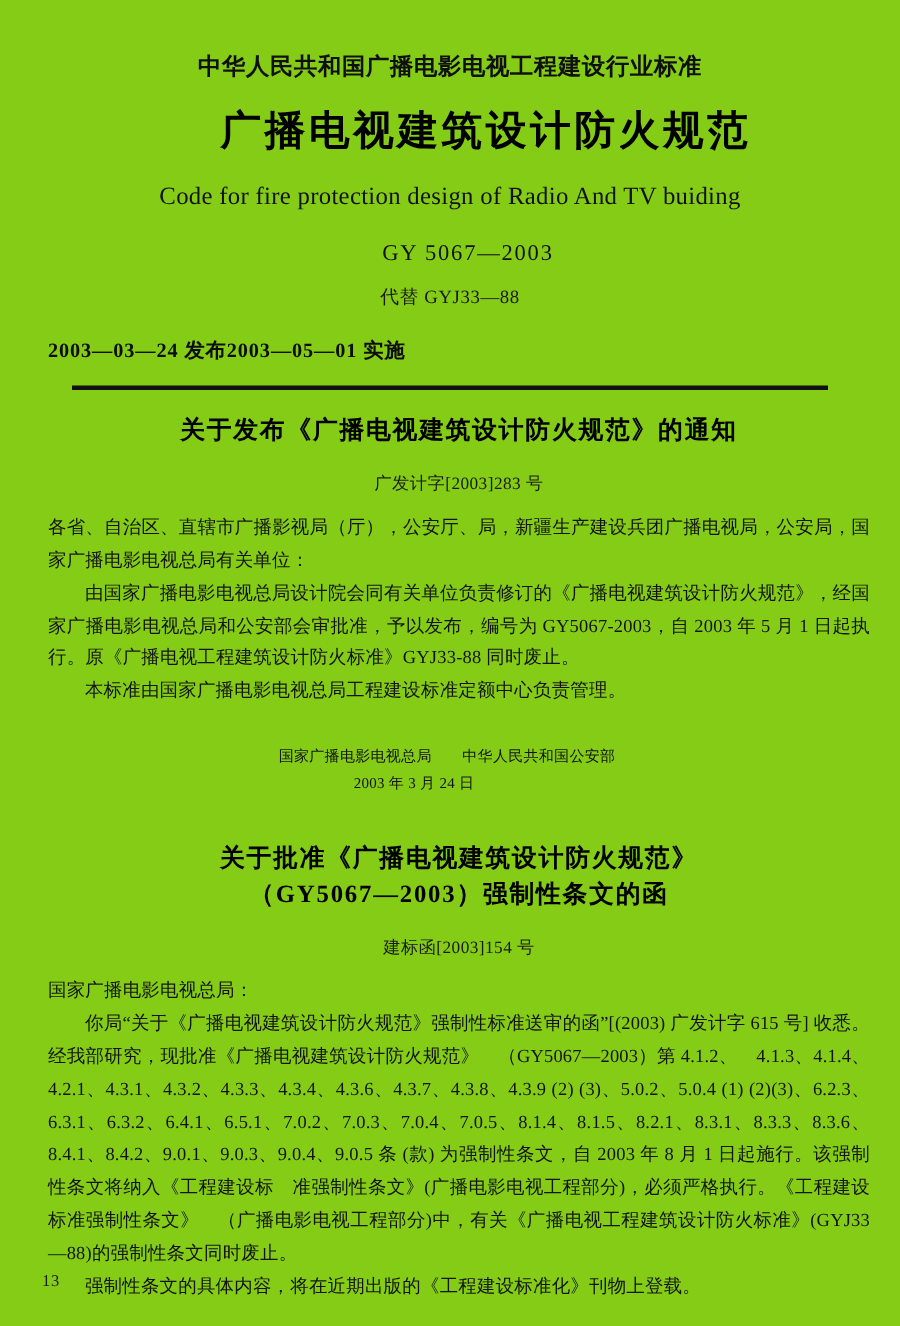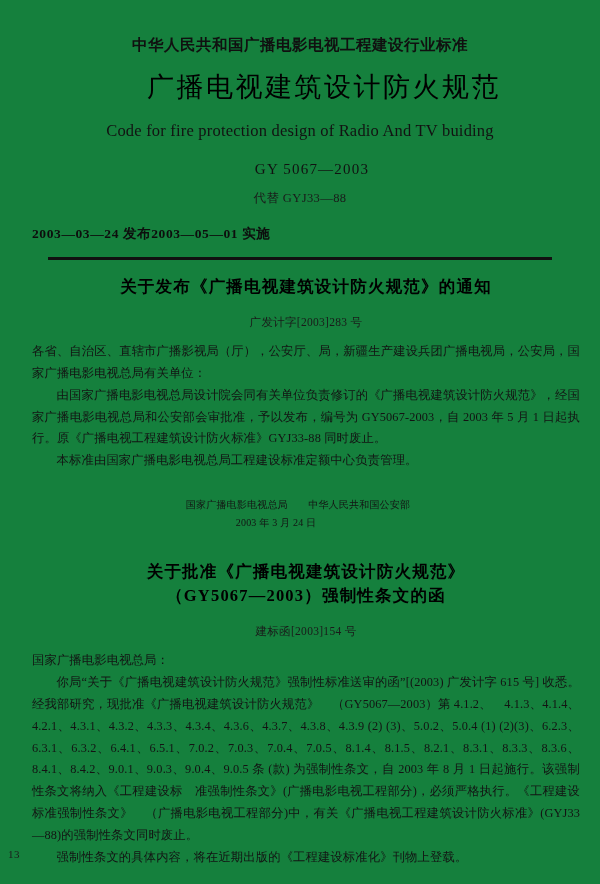--- a/index.html
+++ b/index.html
@@ -11,39 +11,39 @@
     width: 600px;
     height: 884px;
     position: relative;
     font-family: "Liberation Serif", "DejaVu Serif", serif;
     color: #141414;
     overflow: hidden;
   }
   .page {
     position: absolute;
     inset: 0;
-    background: #15803d;
+    background: #84cc16;
   }
 
   
   .cover {
     padding-top: 36px;
     text-align: center;
   }
   .std-series {
     font-size: 15.5px;
     font-weight: bold;
     letter-spacing: 0.5px;
     line-height: 1.2;
     color: #101010;
   }
   .main-title {
     margin-top: 16px;
     font-size: 27px;
-    font-weight: normal;
+    font-weight: bold;
     letter-spacing: 2.5px;
     line-height: 1.2;
     color: #000;
     margin-left: 48px;
   }
   .en-title {
     margin-top: 18px;
     font-size: 16.5px;
     letter-spacing: 0.2px;
     color: #121212;
@@ -131,21 +131,21 @@
     padding-right: 16px;
   }
   .sig-block .sig-date {
     padding-right: 60px;
   }
   .gap-md { height: 14px; }
 
   
   .page-number {
     position: absolute;
-    left: 8px;
+    left: 28px;
     bottom: 24px;
     font-size: 11px;
     letter-spacing: 0.5px;
     color: #1c1c1c;
   }
 </style>
 </head>
 <body>
 
 <div class="page">

